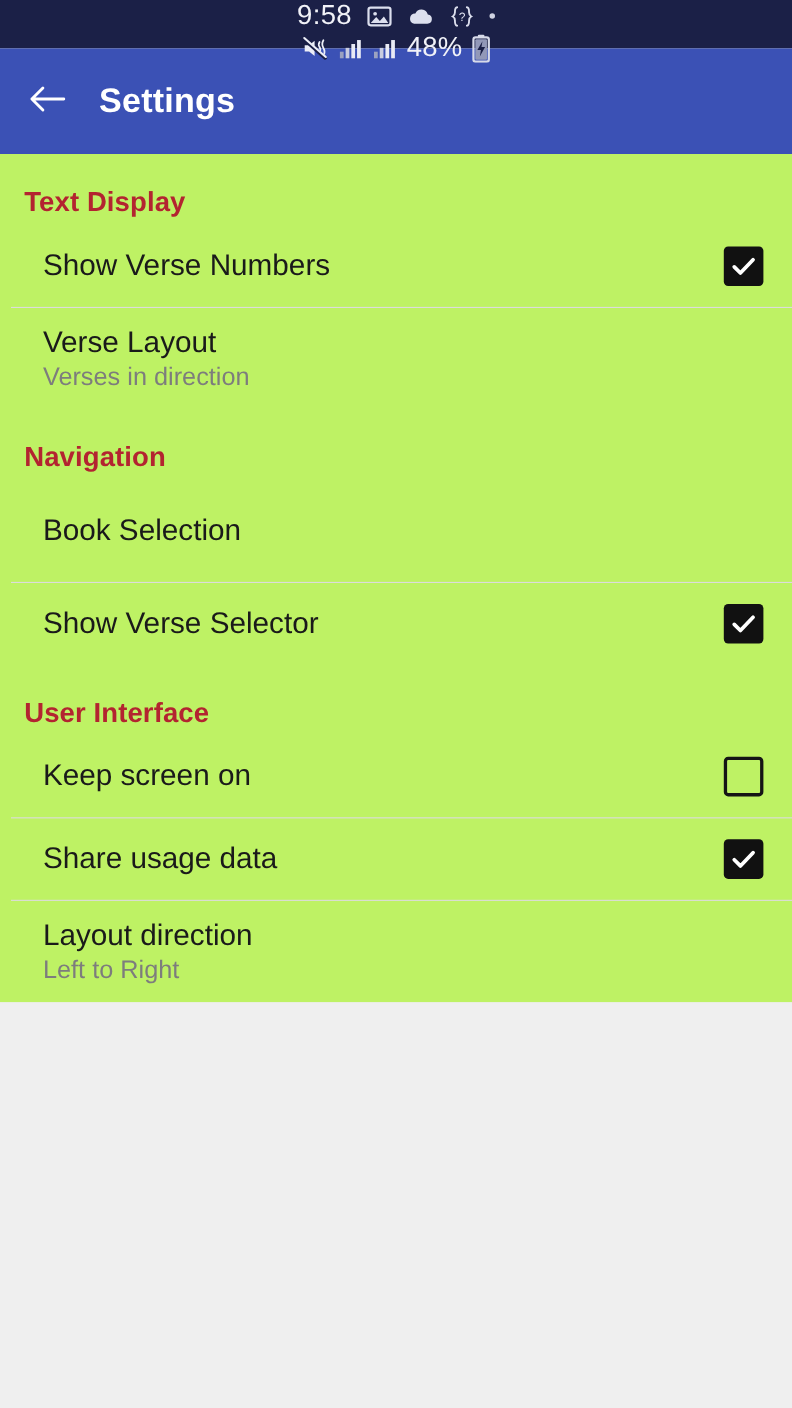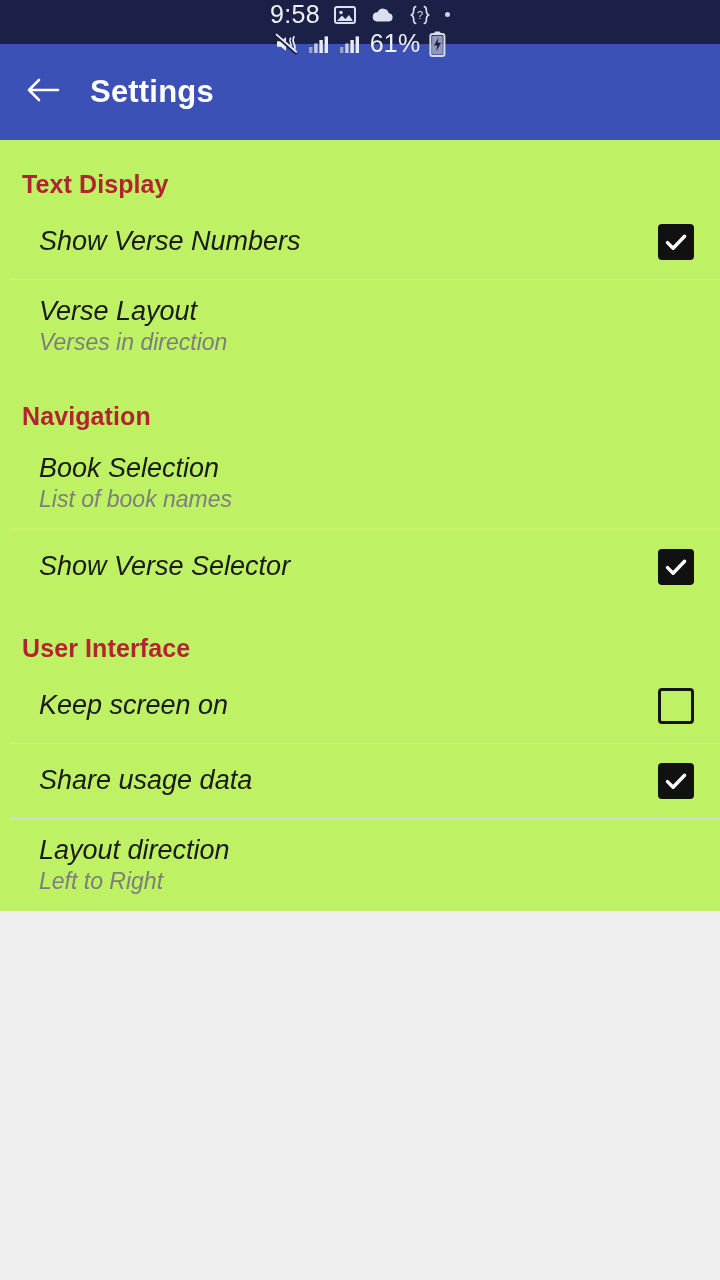--- a/index.html
+++ b/index.html
@@ -50,21 +50,21 @@
     padding:30px 0 6px 22px;
     letter-spacing:.1px;
   }
 
   .row{
     display:flex; align-items:center;
     padding:0 26px 0 39px;
     min-height:74px;
     position:relative;
   }
-  .row-texts{ flex:1; display:flex; flex-direction:column; justify-content:flex-end; gap:2px;font-style:italic; }
+  .row-texts{ flex:1; display:flex; flex-direction:column; justify-content:flex-end; gap:2px; }
   .row-title{ font-size:27px; color:#1a1a1a; line-height:1.15; }
   .row-sub{ font-size:23px; color:#7d7d7d; line-height:1.2; }
 
   .row.two-line{ min-height:92px; padding-top:6px; padding-bottom:6px; }
 
   .divider{
     height:1px;
     background:#dcdcdc;
     margin-left:10px;
     margin-right:0;
@@ -135,21 +135,21 @@
 
     <span class="sb-ico">
       <svg width="22" height="20" viewBox="0 0 22 20">
         <rect x="1" y="13" width="3.4" height="6" fill="#9ba2c0"></rect>
         <rect x="6.2" y="9.5" width="3.4" height="9.5" fill="#c9cde0"></rect>
         <rect x="11.4" y="6" width="3.4" height="13" fill="#e9ebf5"></rect>
         <rect x="16.6" y="2.4" width="3.4" height="16.6" fill="#e9ebf5"></rect>
       </svg>
     </span>
 
-    <span class="pct">61%</span>
+    <span class="pct">48%</span>
 
     <span class="sb-ico">
       <svg width="17" height="26" viewBox="0 0 17 26">
         <rect x="5.4" y="0.6" width="6" height="2.4" rx="1" fill="#d7dae9"></rect>
         <rect x="1.4" y="3" width="14" height="22" rx="2" fill="none" stroke="#d7dae9" stroke-width="2"></rect>
         <rect x="3.1" y="4.7" width="10.6" height="18.6" rx="1" fill="#9298b8"></rect>
         <path d="M9.6 6.4l-4.6 8h3.2l-1 6 4.8-8.6H8.7z" fill="#1b2047"></path>
       </svg>
     </span>
   </div>
@@ -182,21 +182,20 @@
     <div class="row two-line">
       <div class="row-texts">
         <div class="row-title">Verse Layout</div>
         <div class="row-sub">Verses in direction</div>
       </div>
     </div>
     <div class="section-header">Navigation</div>
     <div class="row two-line">
       <div class="row-texts">
         <div class="row-title">Book Selection</div>
-        <div class="row-sub">List of book names</div>
       </div>
     </div>
     <div class="divider"></div>
     <div class="row">
       <div class="row-texts">
         <div class="row-title">Show Verse Selector</div>
       </div>
       <div class="cbx checked">
         <svg width="26" height="26" viewBox="0 0 26 26">
           <path d="M4.5 13.6l5.6 5.6L21.6 7.2" fill="none" stroke="#ffffff" stroke-width="3.4" stroke-linecap="round" stroke-linejoin="round"></path>

